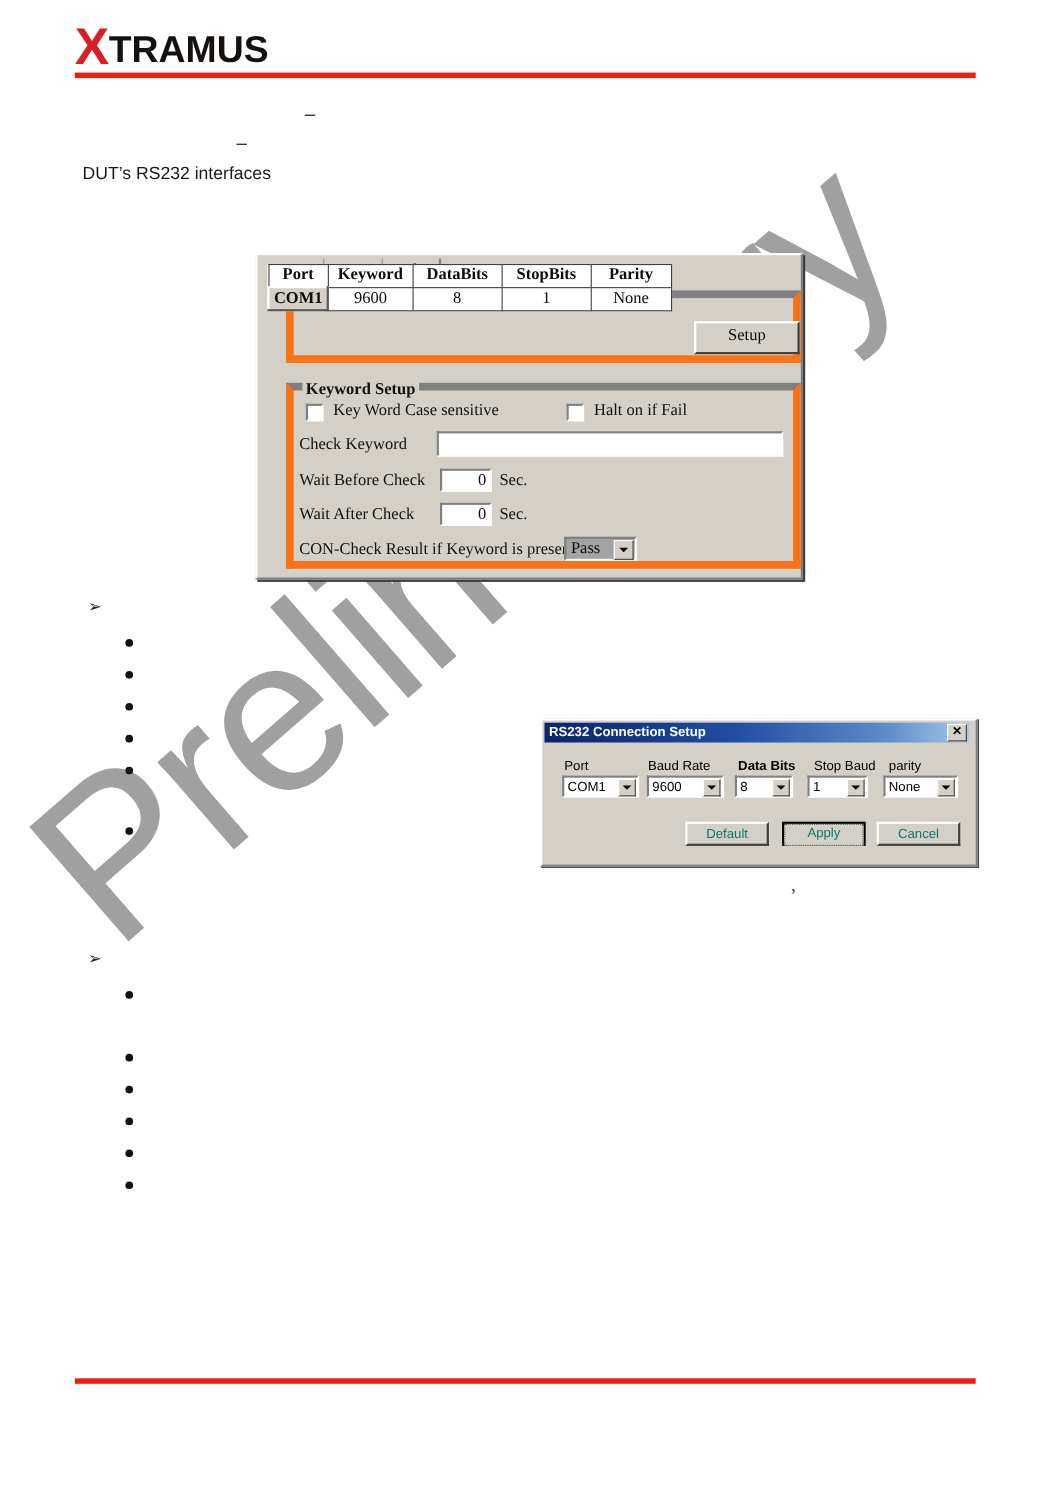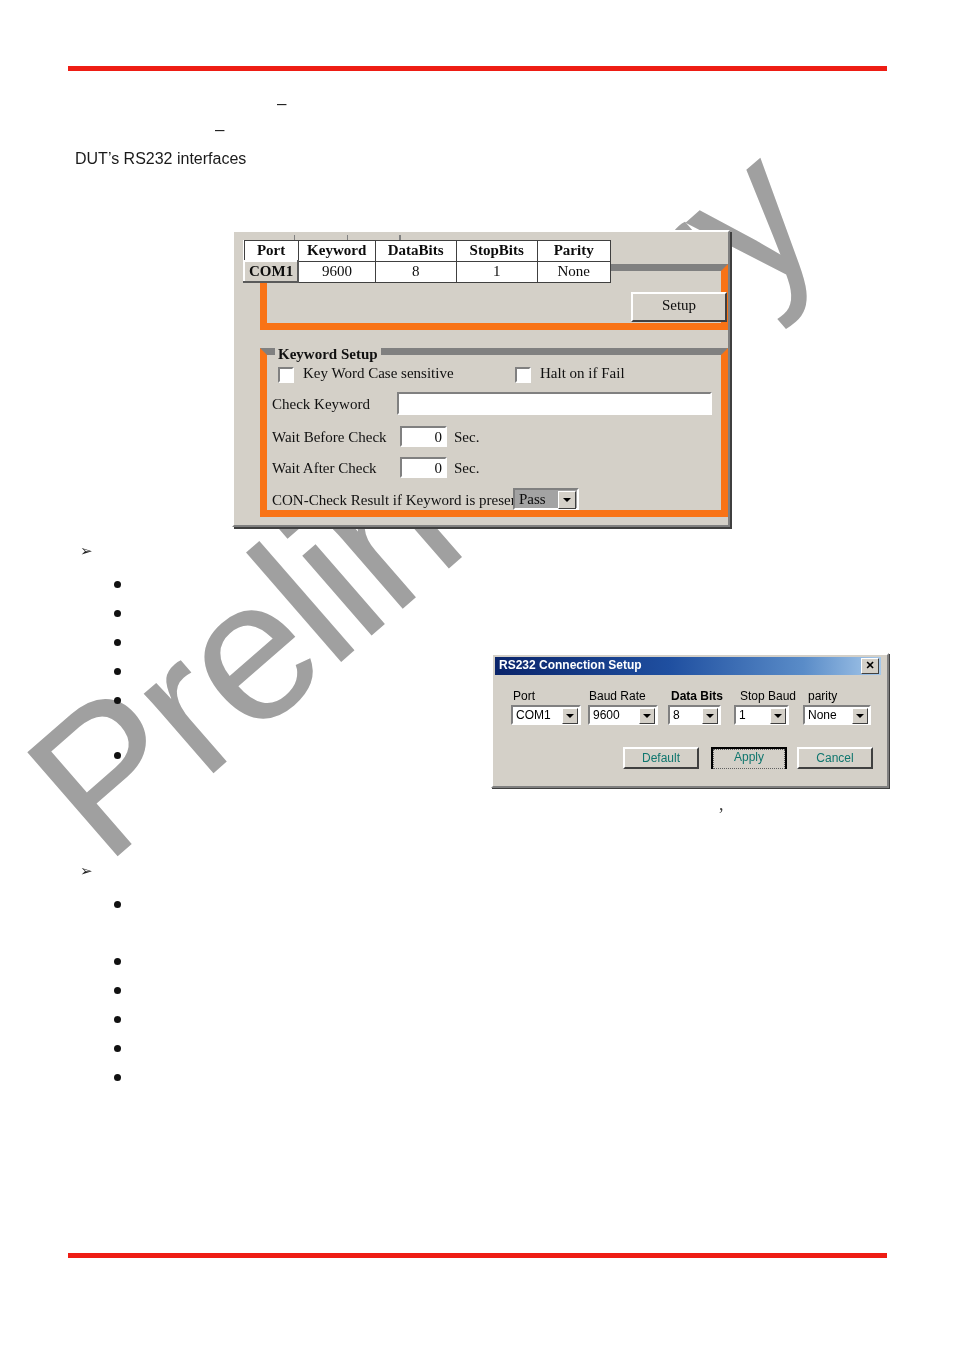--- a/index.html
+++ b/index.html
@@ -469,20 +469,23 @@
     border: 1px dotted #606060;
     background: #d4d0c8;
     line-height: 14px;
   }
 </style>
 </head>
 <body>
 
 <div id="page">
 
+  <div class="logo">
+    <span class="x">X</span><span class="rest">TRAMUS</span>
+  </div>
   <div class="rule-top"></div>
 
   <div class="dash dash-1">–</div>
   <div class="dash dash-2">–</div>
   <div class="body-line">DUT’s RS232 interfaces</div>
 
   <div class="watermark">
     <span>Preliminary</span>
   </div>
 

